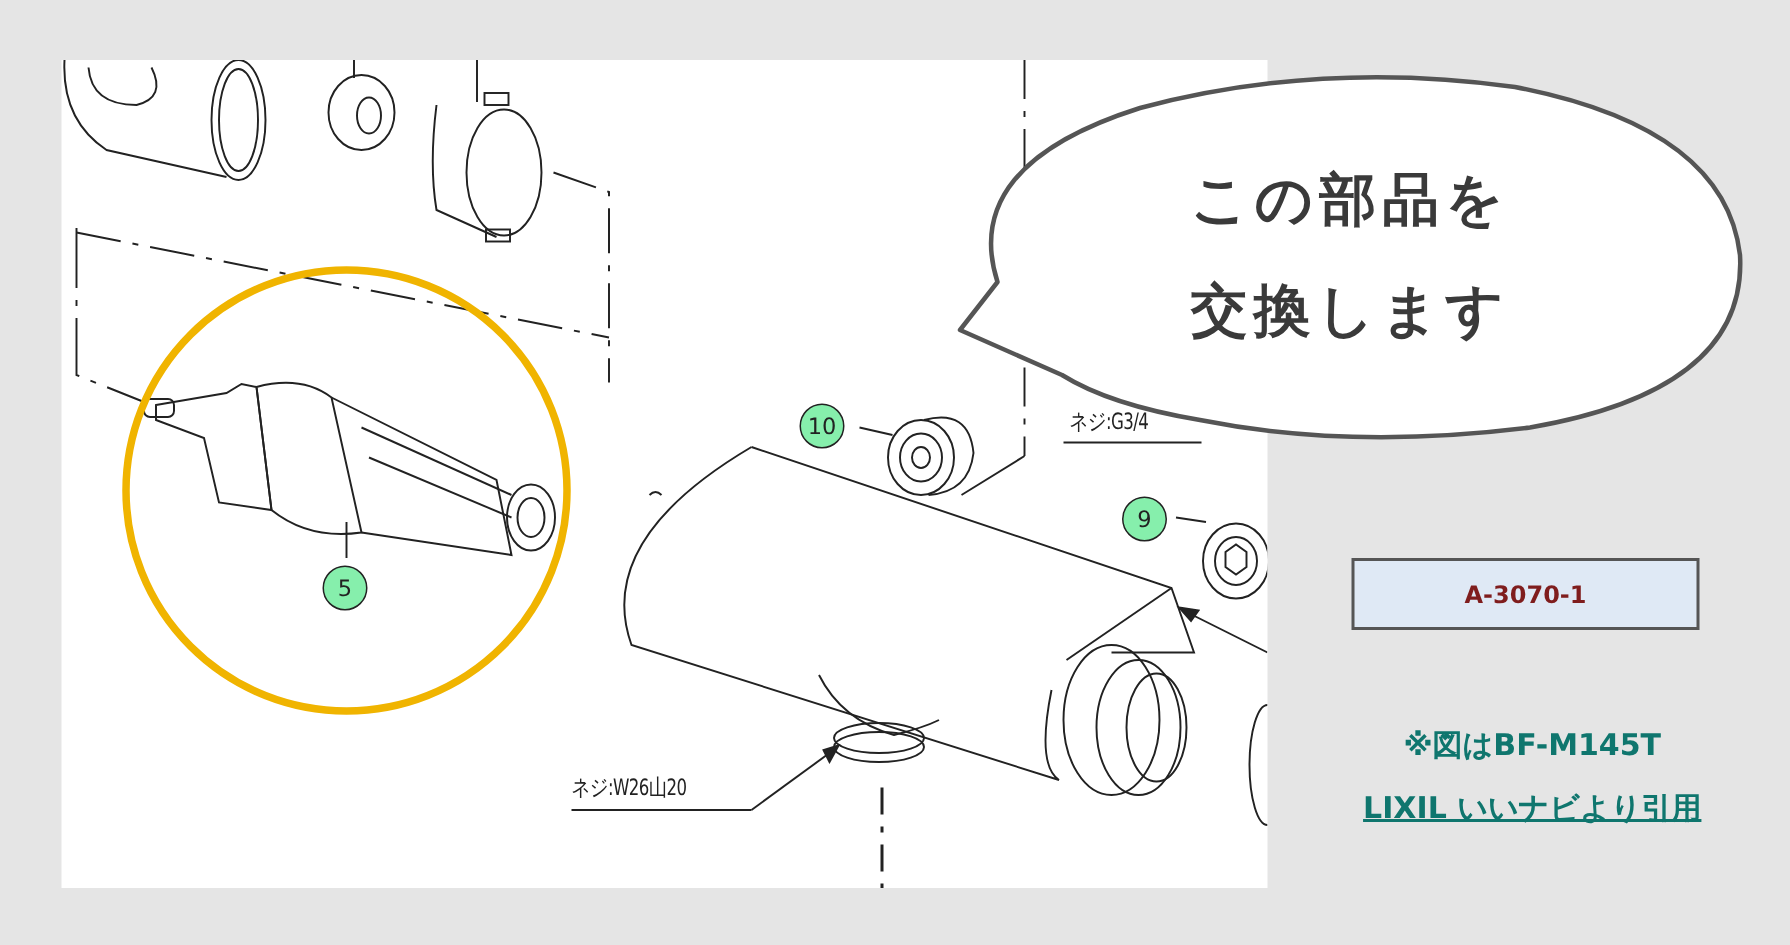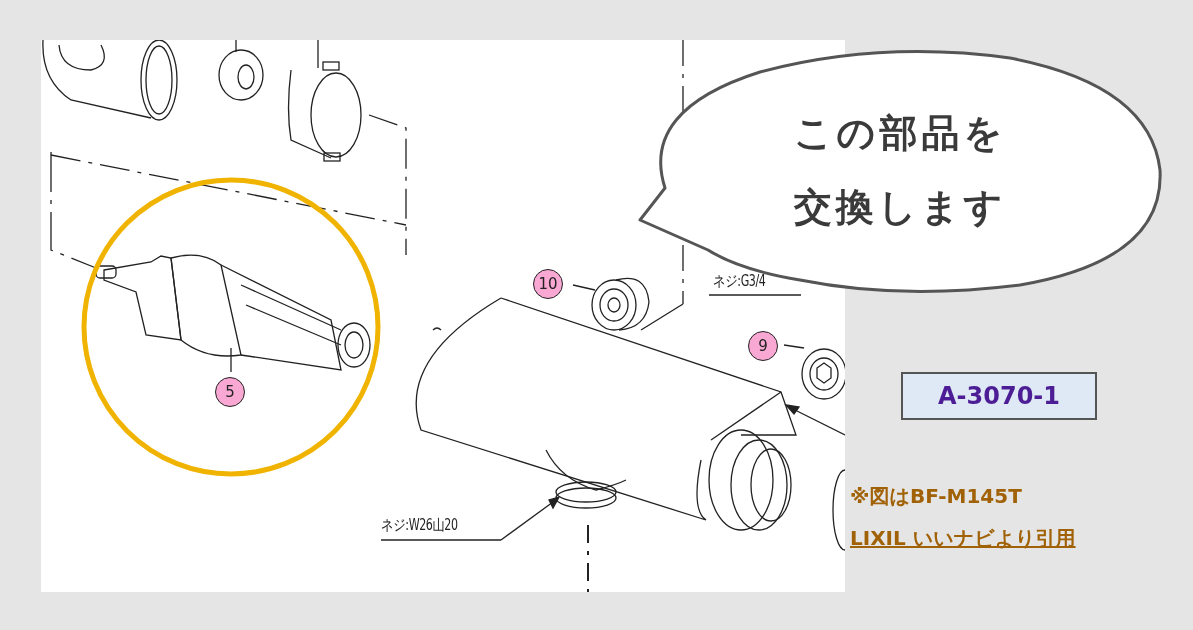--- a/index.html
+++ b/index.html
@@ -23,32 +23,32 @@
     white-space: nowrap;
   }
   .callout-svg { position: absolute; left: 0; top: 0; pointer-events: none; }
   .bubble-text {
     position: absolute; left: 740px; width: 320px; text-align: center;
     font-size: 38px; font-weight: bold; color: #3a3a3a;
     letter-spacing: 4px; white-space: nowrap;
   }
   .part-code {
     position: absolute; left: 901px; top: 372px;
-    width: 196px; height: 48px; box-sizing: border-box;
+    width: 232px; height: 48px; box-sizing: border-box;
     background: #dfe9f5; border: 2px solid #555;
     display: flex; align-items: center; justify-content: center;
-    font-size: 24px; font-weight: bold; color: #4c1d95;
+    font-size: 16px; font-weight: bold; color: #7f1d1d;
   }
   .note {
-    position: absolute; left: 850px; width: 343px; 
-    font-size: 20px; font-weight: bold; color: #a16207; white-space: nowrap;
+    position: absolute; left: 850px; width: 343px; text-align: center;
+    font-size: 20px; font-weight: bold; color: #0f766e; white-space: nowrap;
   }
   .num-badge {
     position: absolute; width: 30px; height: 30px; border-radius: 50%;
-    border: 1.2px solid #222; background: #f9a8d4;
+    border: 1.2px solid #222; background: #86efac;
     display: flex; align-items: center; justify-content: center;
     font-size: 15px; color: #222; box-sizing: border-box;
   }
 </style>
 </head>
 <body>
 
 <div class="drawing">
   <svg width="804" height="552" viewBox="0 0 804 552">
     <g fill="none" stroke="#222" stroke-width="1.3">

